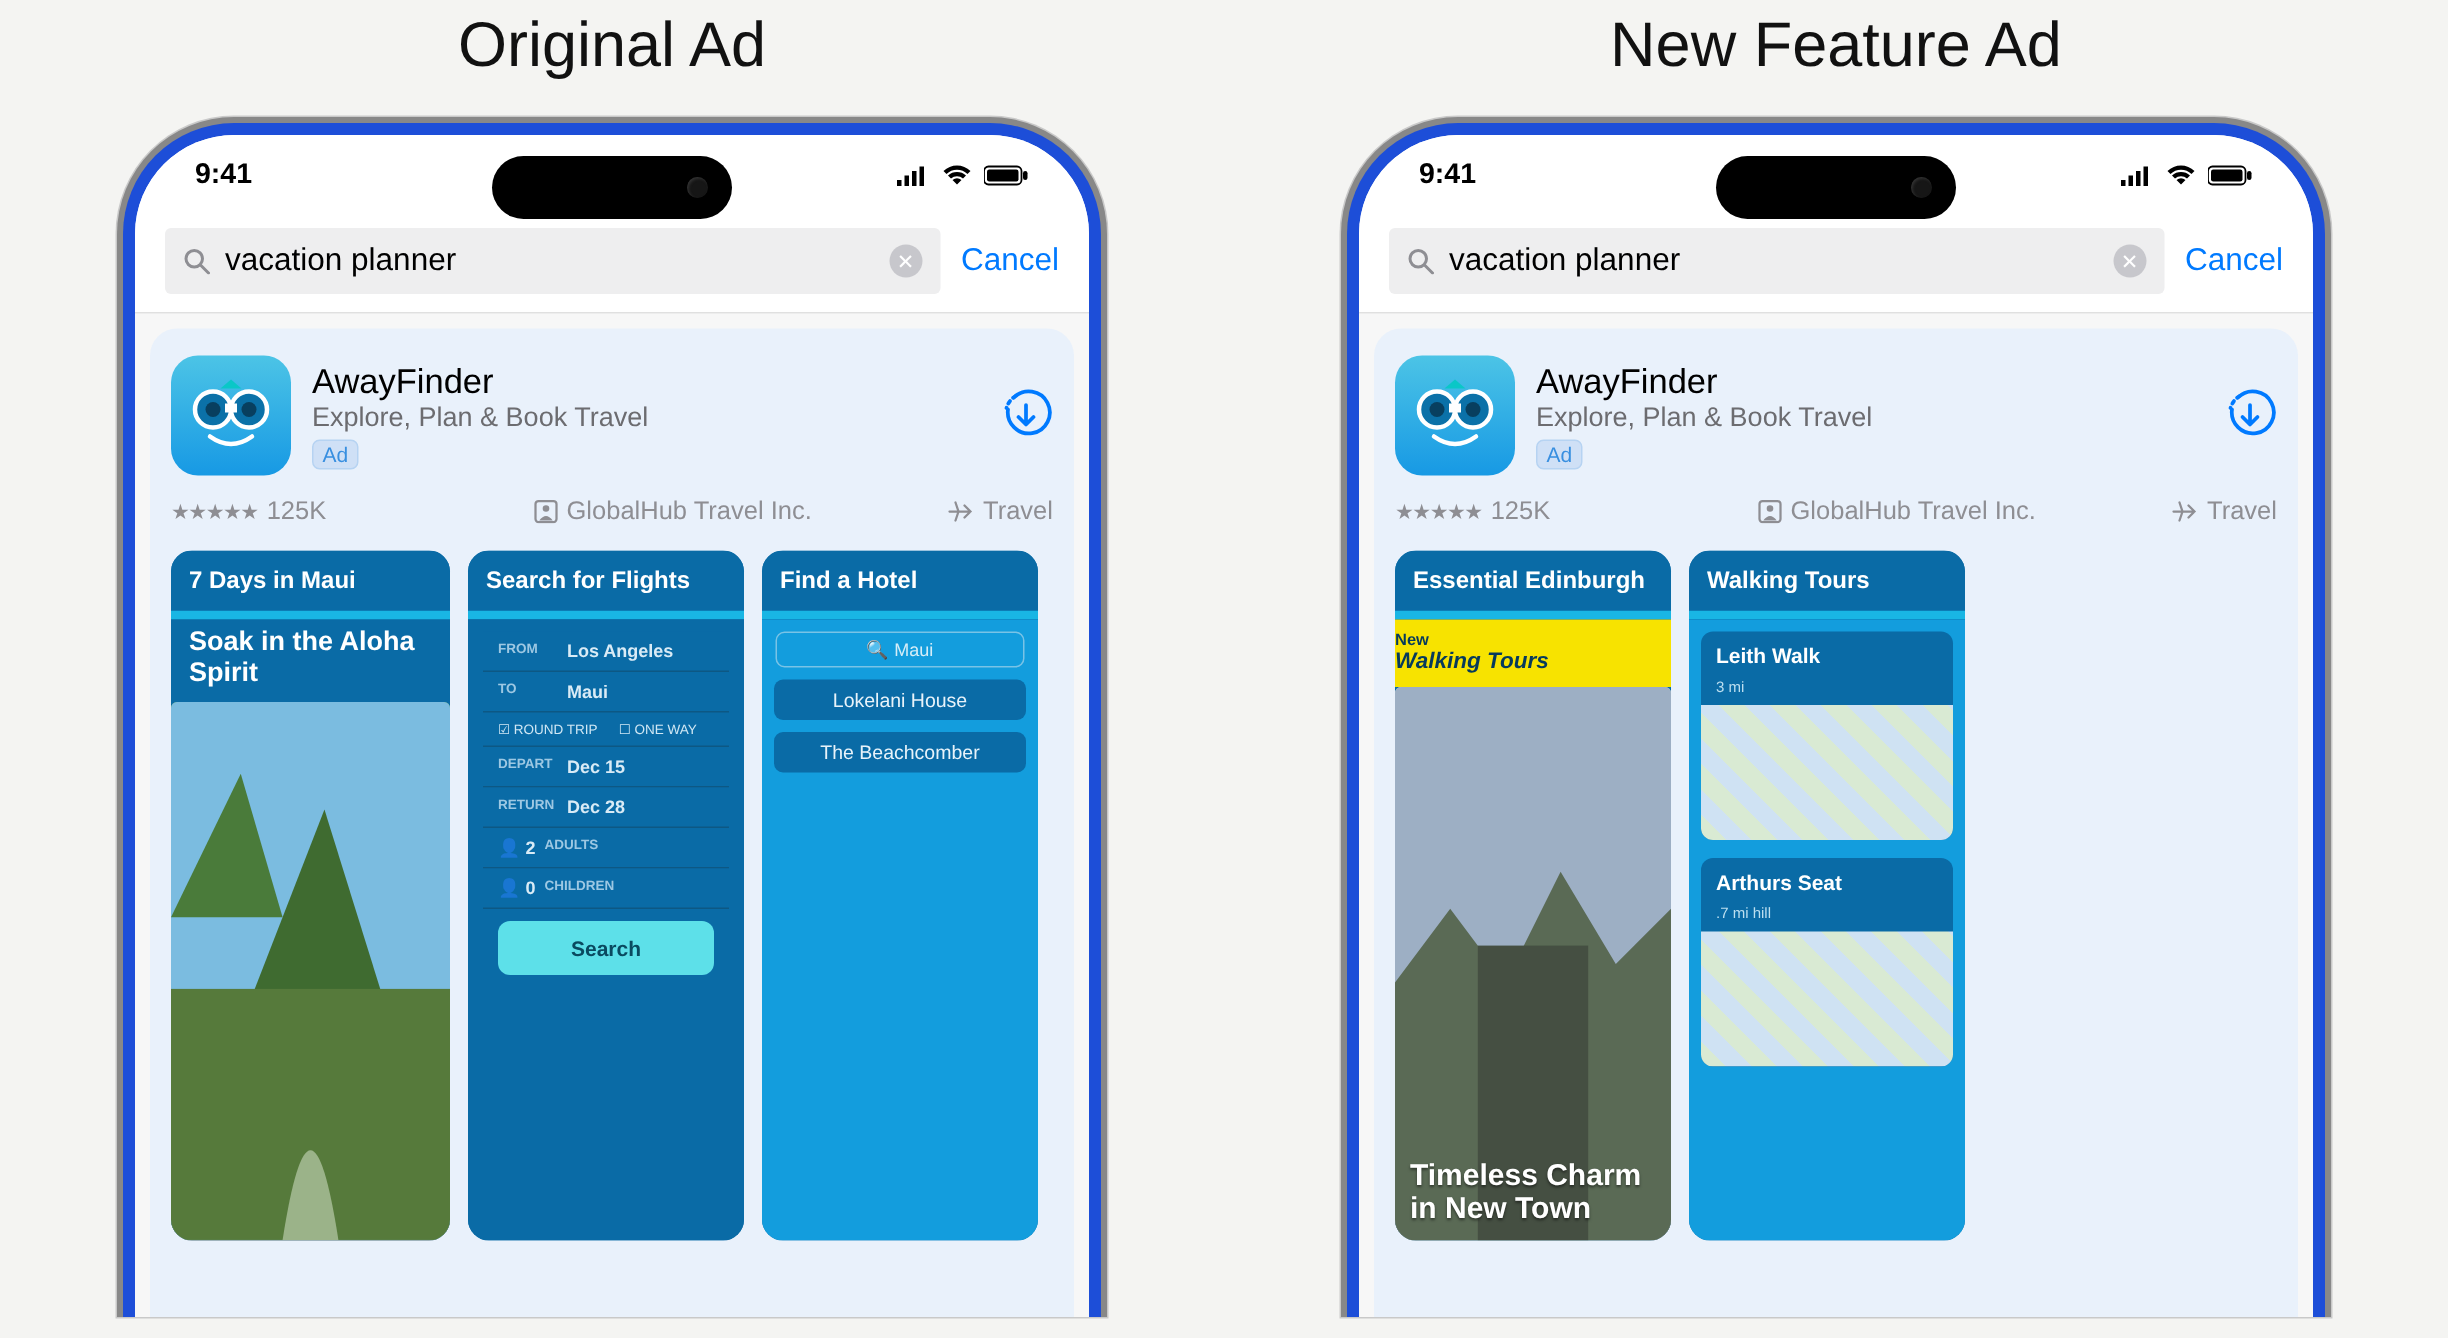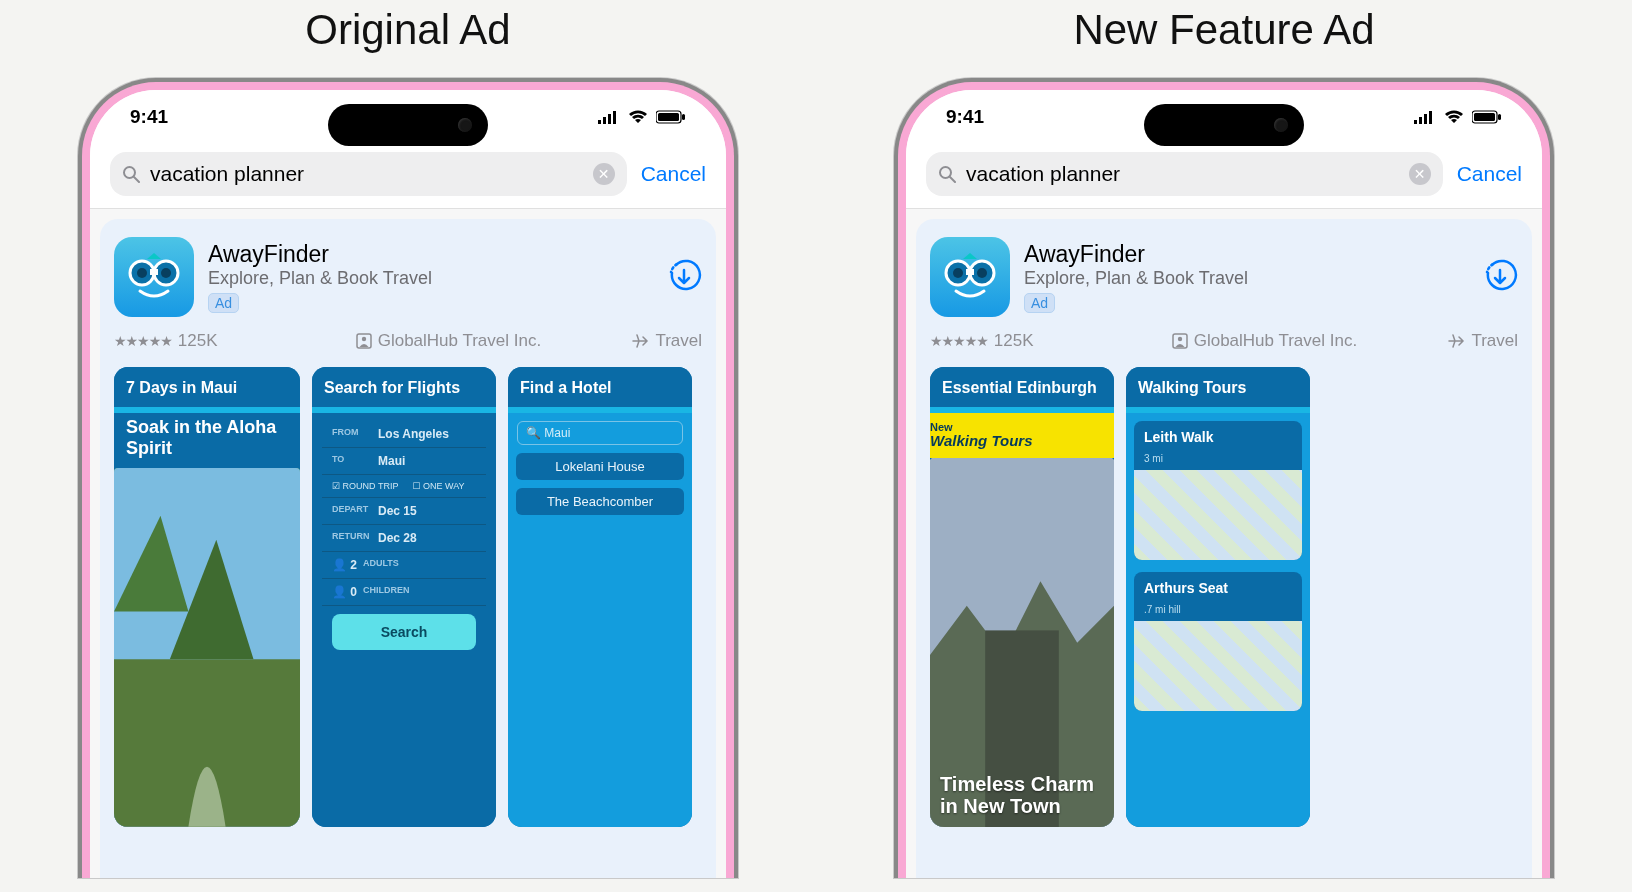--- a/index.html
+++ b/index.html
@@ -1,31 +1,31 @@
 <!DOCTYPE html>
 <html><head>
 <meta charset="utf-8">
 <style>
   * { box-sizing: border-box; margin: 0; padding: 0; }
   body { font-family: -apple-system, "SF Pro Text", "Helvetica Neue", Arial, sans-serif; background: #f4f4f2; width: 1632px; height: 892px; overflow: hidden; }
   .stage { display: flex; width: 100%; height: 100%; }
   .col { flex: 1; display: flex; flex-direction: column; align-items: center; }
   .label { font-size: 42px; font-weight: 500; color: #111; margin-top: 6px; margin-bottom: 24px; }
   .phone { width: 660px; height: 800px; background: #888; border-radius: 78px 78px 0 0; padding: 4px 4px 0; box-shadow: 0 0 0 1px #c9c9c9; overflow: hidden; }
-  .phone-inner { width: 100%; height: 100%; background: #f9a8d4; border-radius: 74px 74px 0 0; padding: 8px 8px 0; }
+  .phone-inner { width: 100%; height: 100%; background: #1d4ed8; border-radius: 74px 74px 0 0; padding: 8px 8px 0; }
   .screen { width: 100%; height: 100%; background: #f7f7f7; border-radius: 66px 66px 0 0; overflow: hidden; position: relative; display: flex; flex-direction: column; }
   
   .status { height: 54px; display: flex; align-items: center; justify-content: space-between; padding: 0 40px; background: #fff; }
   .status .time { font-size: 19px; font-weight: 600; }
   .status .right { display: flex; gap: 8px; align-items: center; }
   .island { position: absolute; top: 14px; left: 50%; transform: translateX(-50%); width: 160px; height: 42px; background: #000; border-radius: 22px; }
   .island::after { content:""; position:absolute; right:16px; top:50%; transform:translateY(-50%); width:14px; height:14px; background:#161616; border-radius:50%; box-shadow: inset 1px 1px 2px #333; }
   
   .searchbar-row { display:flex; align-items:center; padding: 8px 20px 12px; background: #fff; gap: 14px; border-bottom: 1px solid #e0e0e0;}
-  .searchbar { flex:1; display:flex; align-items:center; gap:10px; background:#eeeeef; border-radius: 16px; padding: 10px 12px; }
+  .searchbar { flex:1; display:flex; align-items:center; gap:10px; background:#eeeeef; border-radius: 4px; padding: 10px 12px; }
   .searchbar .mag { color:#8e8e93; }
   .searchbar .text { flex:1; font-size: 21px; color: #000; }
   .searchbar .clear { width:22px; height:22px; border-radius:50%; background:#c7c7cc; color:#fff; font-size:14px; display:flex; align-items:center; justify-content:center; }
   .cancel { color:#007aff; font-size:21px; }
   
   .result { flex:1; overflow:hidden; margin: 10px 10px 0; background: #e9f1fb; border-radius: 18px 18px 0 0; padding: 18px 14px 0; display:flex; flex-direction:column; }
   .app-row { display:flex; align-items:center; gap:14px; }
   .app-icon { width:80px; height:80px; border-radius:18px; background: linear-gradient(#4cc4e6,#1799e4); position:relative; display:flex; align-items:center; justify-content:center; }
   .app-info { flex:1; }
   .app-name { font-size:23px; font-weight:400; color:#000; }
@@ -47,21 +47,21 @@
   .shot-sub { font-size:18px; font-weight:700; padding: 4px 12px 10px; line-height:1.15; }
   .imgbox { flex:1; background: linear-gradient(#7bbce0,#3b8bb5); border-radius:4px; position:relative; overflow:hidden; }
   .imgbox.nature { background: linear-gradient(#6fae5b 0%, #3b7a3b 60%, #6b5f3b 100%); }
   .imgbox.house { background: linear-gradient(#9cc9e6 0%, #bda781 50%, #6b5c46 100%); }
   .imgbox.clock { background: linear-gradient(#8faed1 0%, #4e6f92 40%, #2a3a4b 100%); }
   .imgbox.castle { background: linear-gradient(#d2d6d0 0%, #9ea69a 40%, #5c6a55 100%); }
   .pill { background:#0a6ba6; padding:6px 10px; font-size:12px; font-weight:600; border-bottom:1px solid #0d5884; color:#d9ebf6; display:flex; gap:6px;}
   .pill .k { text-transform:uppercase; font-size:9px; color:#9dc8e3; width:40px;}
   .tick { font-size:9px; text-transform:uppercase; display:flex; gap:14px; color:#cfe7f4; padding:6px 10px; border-bottom:1px solid #0d5884;}
   .searchbtn { background:#5de0e9; color:#0a4a60; font-weight:600; text-align:center; padding:10px; border-radius:8px; margin:8px 10px 0; font-size:14px;}
-  .mini-search { margin:4px 9px; border:1px solid #79c3e6; border-radius:6px; padding:4px 8px; font-size:12px; color:#d5edf7; }
+  .mini-search { margin:4px 9px; border:1px solid #79c3e6; border-radius:6px; padding:4px 8px; font-size:12px; color:#d5edf7;text-align:center; }
   .mini-card { margin:4px 8px; background:#0a6ba6; border-radius:6px; overflow:hidden; color:#e8f3fa; display:flex; flex-direction:column; }
   .mini-card .thdr { padding:6px 8px; font-size:13px; font-weight:400;text-align:center; }
   .yellow-band { background:#f7e300; color:#063a5c; text-align:left; padding:8px 0; font-weight:700; font-style:italic; font-size:15px; line-height:1.1;}
   .yellow-band .small{ font-size:11px; font-style:normal; font-weight:600; display:block;}
   .overlay-text { position:absolute; left:10px; bottom:10px; font-size:20px; font-weight:700; line-height:1.1; color:#fff; text-shadow:0 1px 2px rgba(0,0,0,.5);}
   .map-card { margin:6px 8px; background:#0a6ba6; border-radius:8px; overflow:hidden; }
   .map-card .mhdr { padding:8px 10px; font-size:14px; font-weight:600;}
   .map-card .msub { padding:0 10px 6px; font-size:10px; color:#bcdff0;}
   .map-card .mimg { height:90px; background: repeating-linear-gradient(45deg,#d9ead3 0 12px,#cfe2f3 12px 24px); }
   

